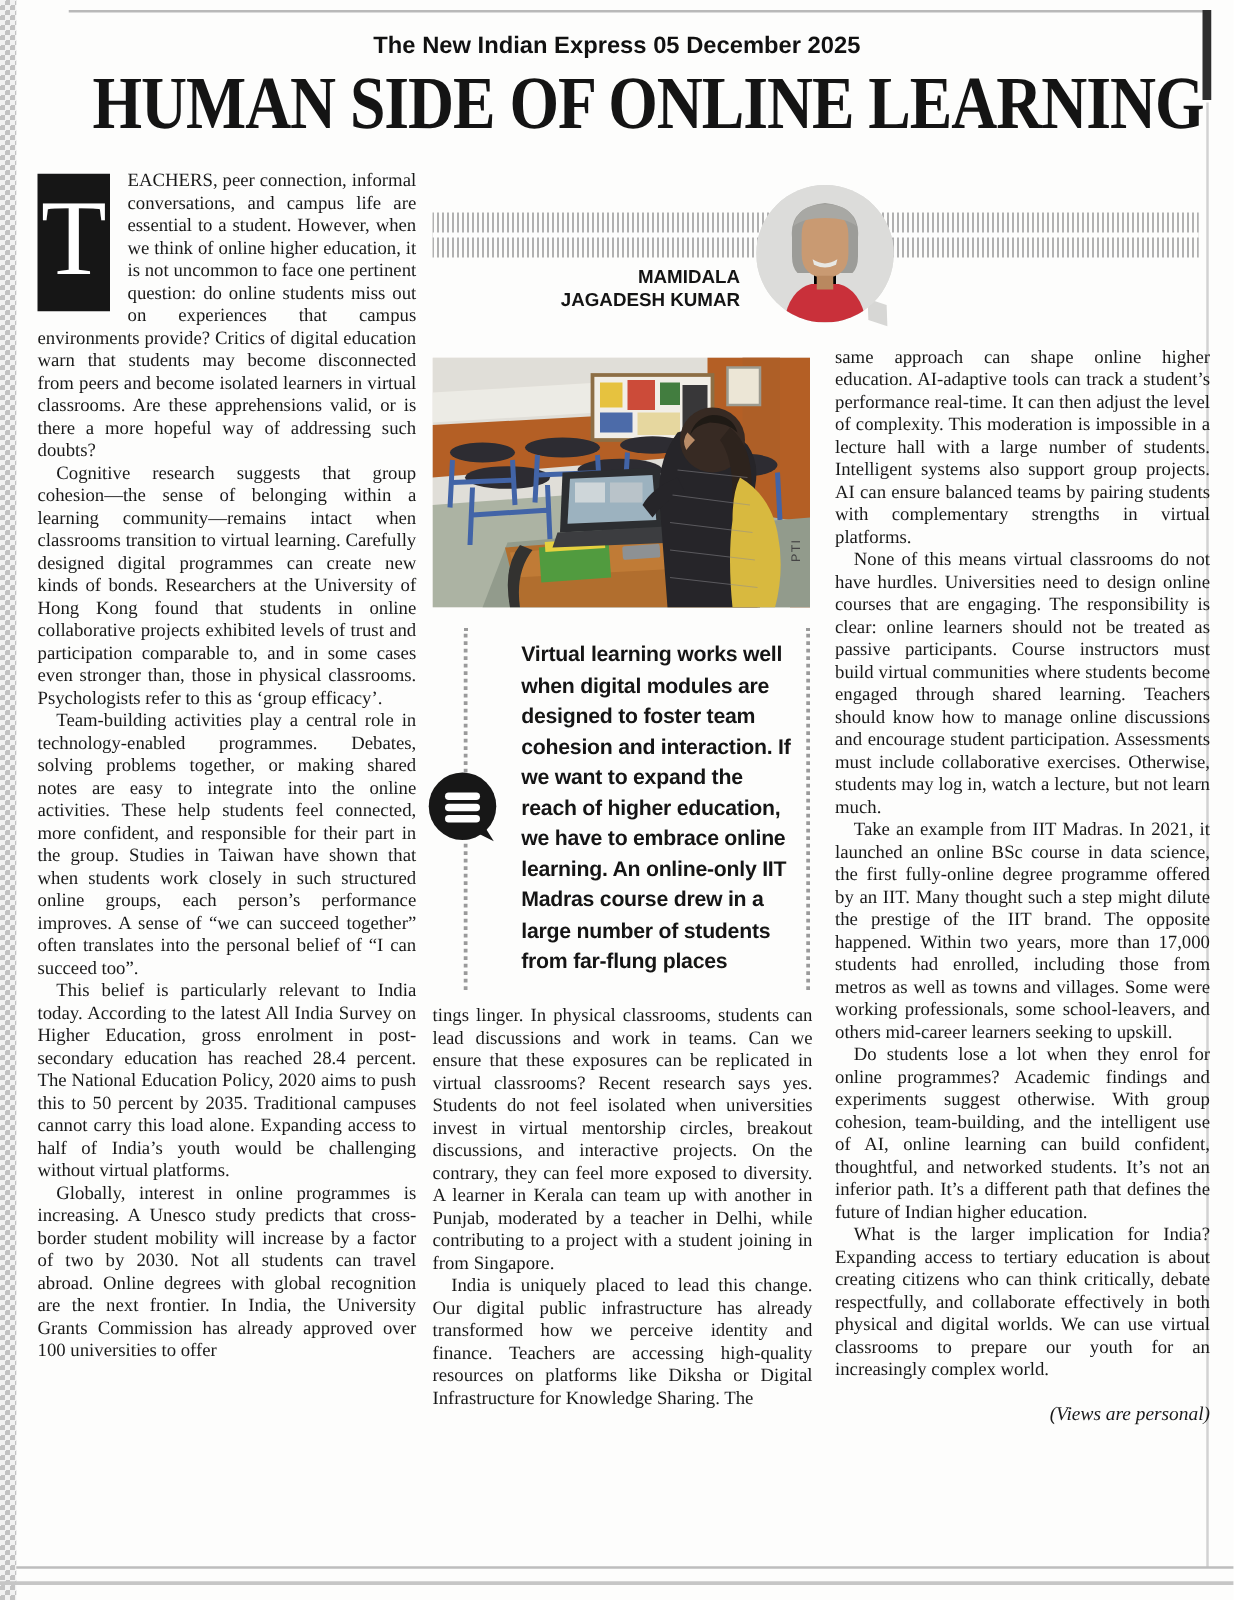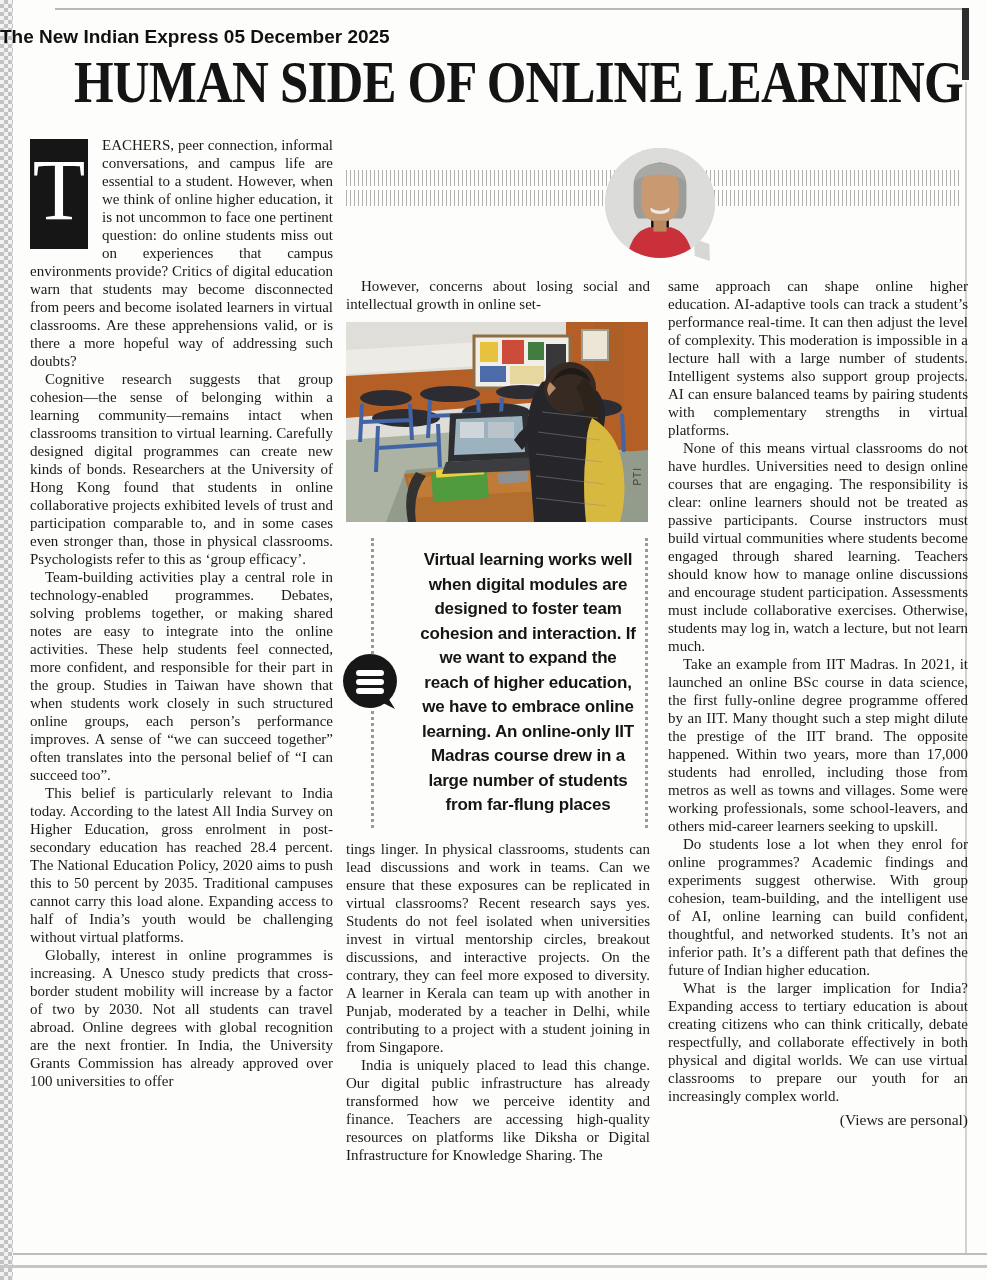--- a/index.html
+++ b/index.html
@@ -18,21 +18,21 @@
     background-size:8px 8px; background-position:0 0,4px 4px;
     background-color:#f2f2f2;
   }
   .top-rule { position:absolute; left:55px; top:8px; width:910px; height:2px; background:#b9b9b9; }
   .corner-mark { position:absolute; left:962px; top:8px; width:7px; height:72px; background:#2e2e2e; }
   .right-rule { position:absolute; left:965px; top:82px; width:2px; height:1172px; background:#d2d2d2; }
   .bottom-rule-1 { position:absolute; left:13px; top:1253px; width:974px; height:2px; background:#bdbdbd; }
   .bottom-rule-2 { position:absolute; left:0px; top:1265px; width:987px; height:3px; background:#c6c6c6; }
 
   .kicker {
-    position:absolute; left:0; top:26px; width:987px; 
+    position:absolute; left:0; top:26px; width:987px; text-align:center;
     font-family:"Liberation Sans", sans-serif; font-weight:700; font-size:19px; color:#111;
   }
   .headline {
     position:absolute; left:0; top:48px; width:987px; text-align:center;
     font-family:"Liberation Serif", serif; font-weight:700; font-size:60px;
     letter-spacing:-1px; color:#141414; transform:scaleX(0.85); transform-origin:center;
     white-space:nowrap;
   }
 
   
@@ -85,33 +85,33 @@
     position:absolute; right:1px; bottom:36px;
     writing-mode:vertical-rl; transform:rotate(180deg);
     font-family:"Liberation Sans", sans-serif; font-size:10px; color:#444;
     letter-spacing:1px;
   }
 
   .pullquote {
     position:relative; margin:16px 2px 12px 25px;
     border-left:3px dotted #9a9a9a; border-right:3px dotted #9a9a9a;
     padding:10px 6px 10px 43px;
-    text-align:center;
+    text-align:left;
   }
   .pullquote-text {
     font-family:"Liberation Sans", sans-serif; font-weight:700;
     font-size:17px; line-height:24.5px; letter-spacing:-0.2px; color:#151515;
   }
   .quote-icon {
     position:absolute; left:-35px; top:50%; transform:translateY(-50%);
     width:64px; height:64px;
   }
 
   .signoff {
-    text-align:right; font-size:15.5px; margin-top:6px;
+    text-align:right; font-style:italic; font-size:15.5px; margin-top:18px;
   }
 </style>
 </head>
 <body>
 
 <div class="page">
 
   <div class="edge-left"></div>
   <div class="top-rule"></div>
   <div class="corner-mark"></div>
@@ -127,31 +127,31 @@
       <rect width="100" height="100" fill="#dcdcda"></rect>
       <path d="M26 38 Q24 16 50 13 Q76 16 74 38 L74 52 Q74 60 70 64 L30 64 Q26 60 26 52 Z" fill="#9c9c98"></path>
       <rect x="42" y="58" width="16" height="18" fill="#c49ا70"></rect>
       <path d="M33 36 Q33 20 50 20 Q67 20 67 36 L67 50 Q67 66 50 68 Q33 66 33 50 Z" fill="#c99a72"></path>
       <path d="M27 30 Q30 14 50 14 Q70 14 73 30 Q66 24 50 24 Q34 24 27 30 Z" fill="#a8a8a4"></path>
       <path d="M41 54 Q50 60 59 54 L58 58 Q50 62 42 58 Z" fill="#e8e8e4"></path>
       <path d="M20 100 Q24 76 40 72 L60 72 Q76 76 80 100 Z" fill="#c9303a"></path>
       <rect x="44" y="66" width="12" height="10" fill="#b9885f"></rect>
     </svg>
   </div>
+  <div class="byline-name">MAMIDALA JAGADESH KUMAR</div>
 
   <div class="col col1">
     <p class="noindent"><span class="dropcap">T</span><span>EACHERS, peer connection, informal conversations, and campus life are essential to a student. However, when we think of online higher education, it is not uncommon to face one pertinent question: do online students miss out on experiences that campus environments provide? Critics of digital education warn that students may become disconnected from peers and become isolated learners in virtual classrooms. Are these apprehensions valid, or is there a more hopeful way of addressing such doubts?</span></p>
     <p>Cognitive research suggests that group cohesion—the sense of belonging within a learning community—remains intact when classrooms transition to virtual learning. Carefully designed digital programmes can create new kinds of bonds. Researchers at the University of Hong Kong found that students in online collaborative projects exhibited levels of trust and participation comparable to, and in some cases even stronger than, those in physical classrooms. Psychologists refer to this as ‘group efficacy’.</p>
     <p>Team-building activities play a central role in technology-enabled programmes. Debates, solving problems together, or making shared notes are easy to integrate into the online activities. These help students feel connected, more confident, and responsible for their part in the group. Studies in Taiwan have shown that when students work closely in such structured online groups, each person’s performance improves. A sense of “we can succeed together” often translates into the personal belief of “I can succeed too”.</p>
     <p>This belief is particularly relevant to India today. According to the latest All India Survey on Higher Education, gross enrolment in post-secondary education has reached 28.4 percent. The National Education Policy, 2020 aims to push this to 50 percent by 2035. Traditional campuses cannot carry this load alone. Expanding access to half of India’s youth would be challenging without virtual platforms.</p>
     <p>Globally, interest in online programmes is increasing. A Unesco study predicts that cross-border student mobility will increase by a factor of two by 2030. Not all students can travel abroad. Online degrees with global recognition are the next frontier. In India, the University Grants Commission has already approved over 100 universities to offer</p>
   </div>
 
   <div class="col col2">
-    <p>However, concerns about losing social and intellectual growth in online set-</p>
 
     <div class="photo-fig">
       <svg viewBox="0 0 302 200">
         <rect width="302" height="200" fill="#e9e8e3"></rect>
         <rect x="0" y="0" width="302" height="120" fill="#e2e1dc"></rect>
         <polygon points="0,118 302,96 302,200 0,200" fill="#aab3a4"></polygon>
         <polygon points="0,52 230,38 302,30 302,10 0,28" fill="#efeeea"></polygon>
         <polygon points="0,54 220,42 220,78 0,96" fill="#b35a1e"></polygon>
         <polygon points="220,0 302,0 302,200 286,200 286,130 220,120" fill="#b35a1e"></polygon>
         <polygon points="248,0 278,0 278,88 248,84" fill="#ad5a20"></polygon>

